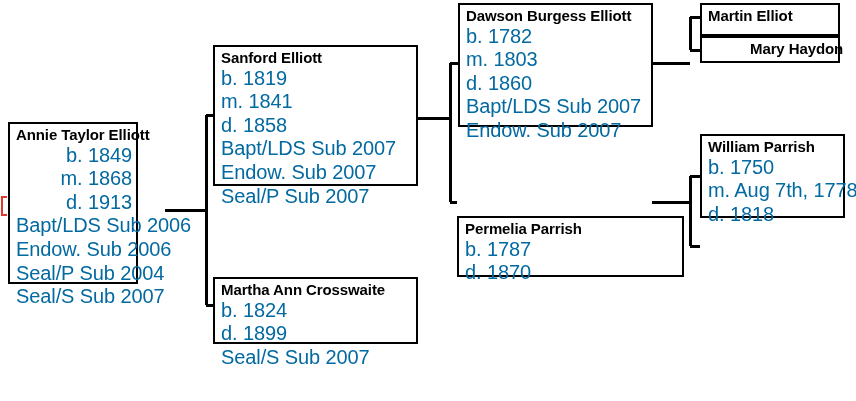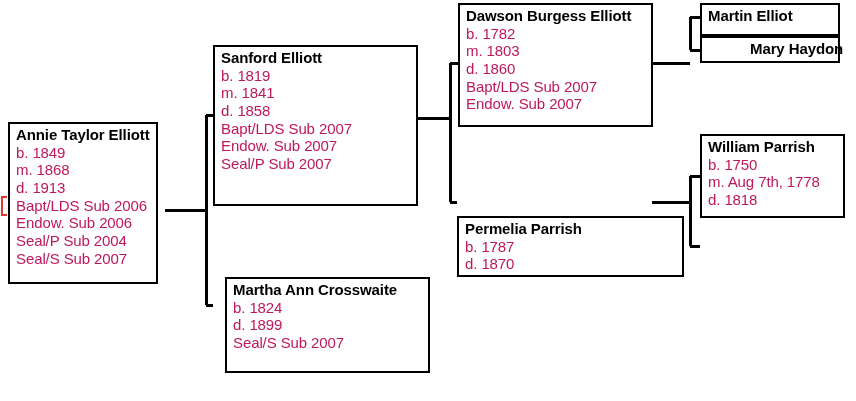--- a/index.html
+++ b/index.html
@@ -34,22 +34,22 @@
   }
   .node .name {
     font-weight: bold;
     font-size: 15px;
     color: #000000;
     white-space: nowrap;
     letter-spacing: -0.1px;
   }
   .node .fact {
     font-weight: normal;
-    font-size: 15px;
-    color: #be185d;
+    font-size: 20px;
+    color: #0369a1;
     white-space: nowrap;
     letter-spacing: -0.1px;
   }
   .lines {
     position: absolute;
     left: 0;
     top: 0;
     width: 856px;
     height: 401px;
     z-index: 1;
@@ -86,42 +86,42 @@
       <path d="M690 176 L690 246"></path>
       <path d="M690 176 L700 176"></path>
       <path d="M690 246 L700 246"></path>
     </g>
   </svg>
 
   <svg class="marker" style="left:0px; top:196px;" width="10" height="20" viewBox="0 0 10 20" xmlns="http://www.w3.org/2000/svg">
     <path d="M7 1 L2 1 L2 19 L7 19" stroke="#e03a2f" stroke-width="2" fill="none"></path>
   </svg>
 
-  <div class="node" style="left:8px; top:122px; width:150px; height:162px;">
+  <div class="node" style="left:8px; top:122px; width:130px; height:162px;text-align:right;">
     <div class="name">Annie Taylor Elliott</div>
     <div class="fact">b. 1849</div>
     <div class="fact">m. 1868</div>
     <div class="fact">d. 1913</div>
     <div class="fact">Bapt/LDS Sub 2006</div>
     <div class="fact">Endow. Sub 2006</div>
     <div class="fact">Seal/P Sub 2004</div>
     <div class="fact">Seal/S Sub 2007</div>
   </div>
 
-  <div class="node" style="left:213px; top:45px; width:205px; height:161px;">
+  <div class="node" style="left:213px; top:45px; width:205px; height:141px;">
     <div class="name">Sanford Elliott</div>
     <div class="fact">b. 1819</div>
     <div class="fact">m. 1841</div>
     <div class="fact">d. 1858</div>
     <div class="fact">Bapt/LDS Sub 2007</div>
     <div class="fact">Endow. Sub 2007</div>
     <div class="fact">Seal/P Sub 2007</div>
   </div>
 
-  <div class="node" style="left:225px; top:277px; width:205px; height:96px;">
+  <div class="node" style="left:213px; top:277px; width:205px; height:67px;">
     <div class="name">Martha Ann Crosswaite</div>
     <div class="fact">b. 1824</div>
     <div class="fact">d. 1899</div>
     <div class="fact">Seal/S Sub 2007</div>
   </div>
 
   <div class="node" style="left:458px; top:3px; width:195px; height:124px;">
     <div class="name">Dawson Burgess Elliott</div>
     <div class="fact">b. 1782</div>
     <div class="fact">m. 1803</div>

